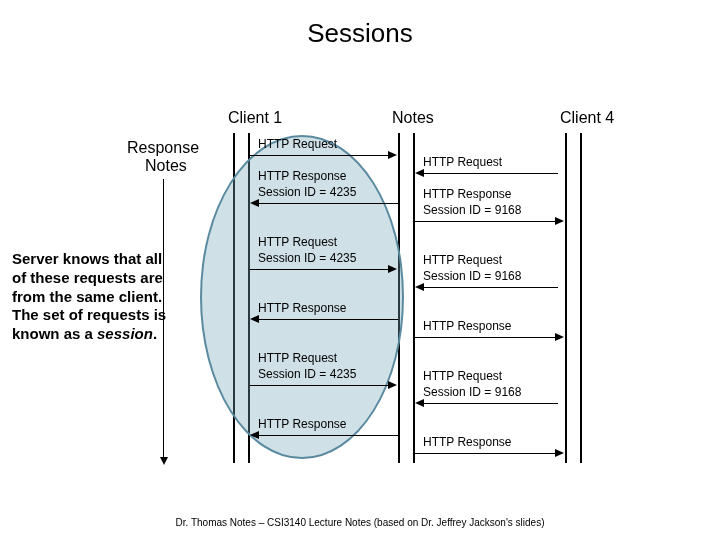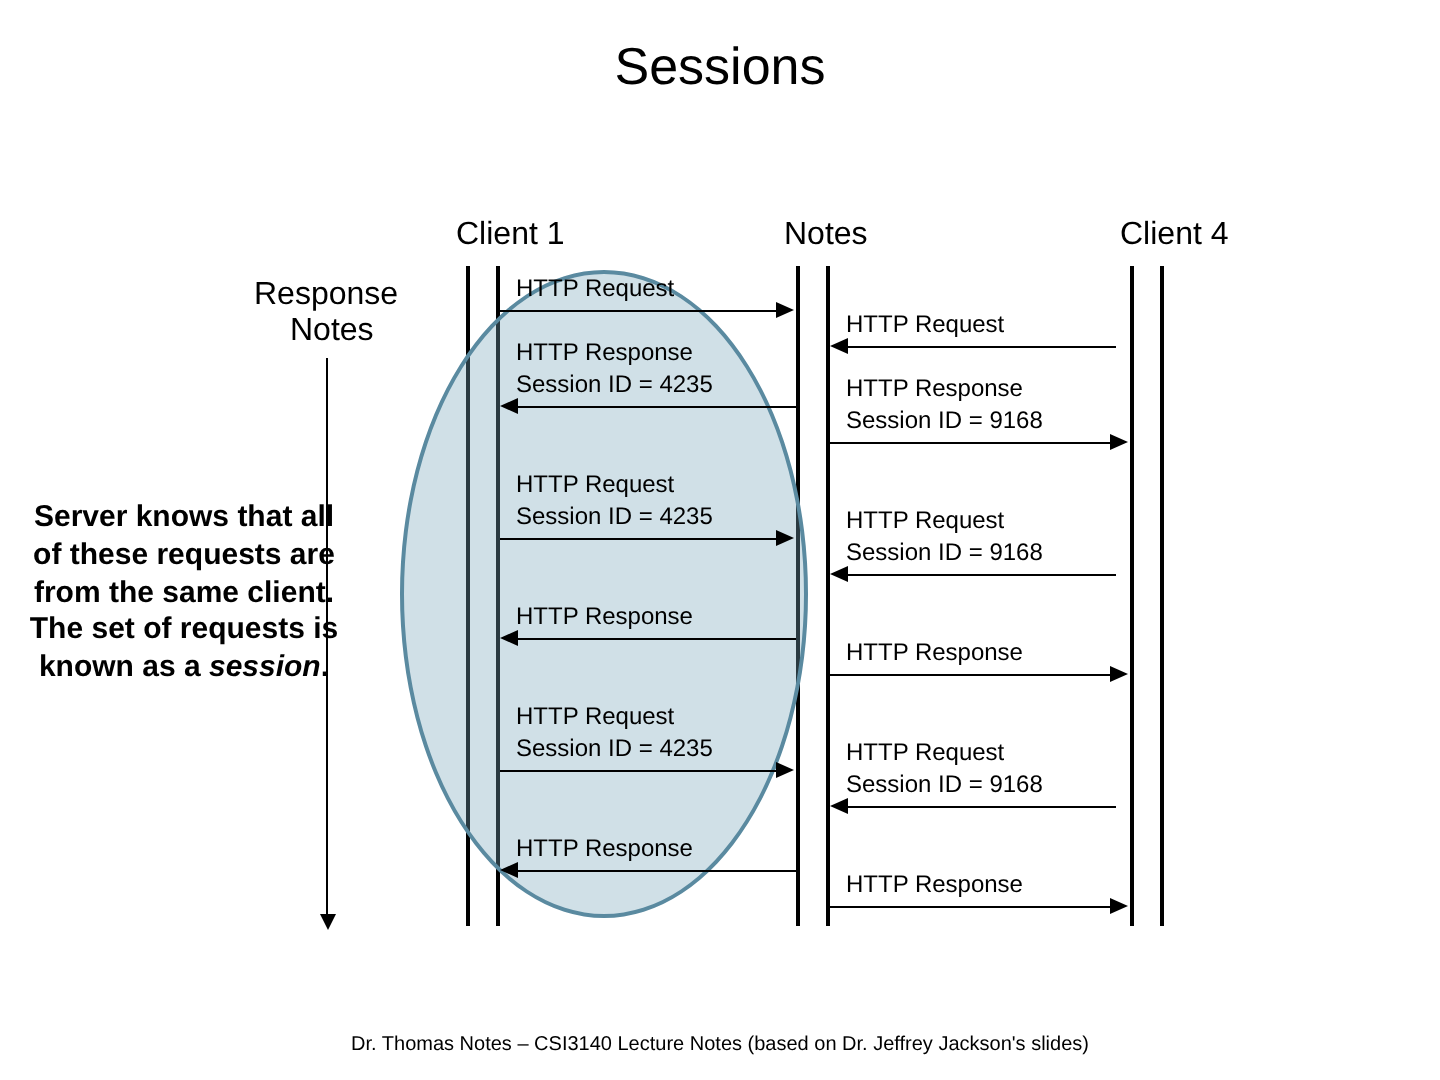--- a/index.html
+++ b/index.html
@@ -80,21 +80,20 @@
     border-radius: 50%;
   }
   .side-note {
     position: absolute;
     left: 12px;
     top: 250px;
     width: 160px;
     font-size: 15px;
     font-weight: bold;
     line-height: 1.25;
-    text-align: center;
   }
   .side-note .em { font-style: italic; }
   .footer {
     position: absolute;
     bottom: 12px;
     width: 720px;
     text-align: center;
     font-size: 10px;
   }
 </style>

